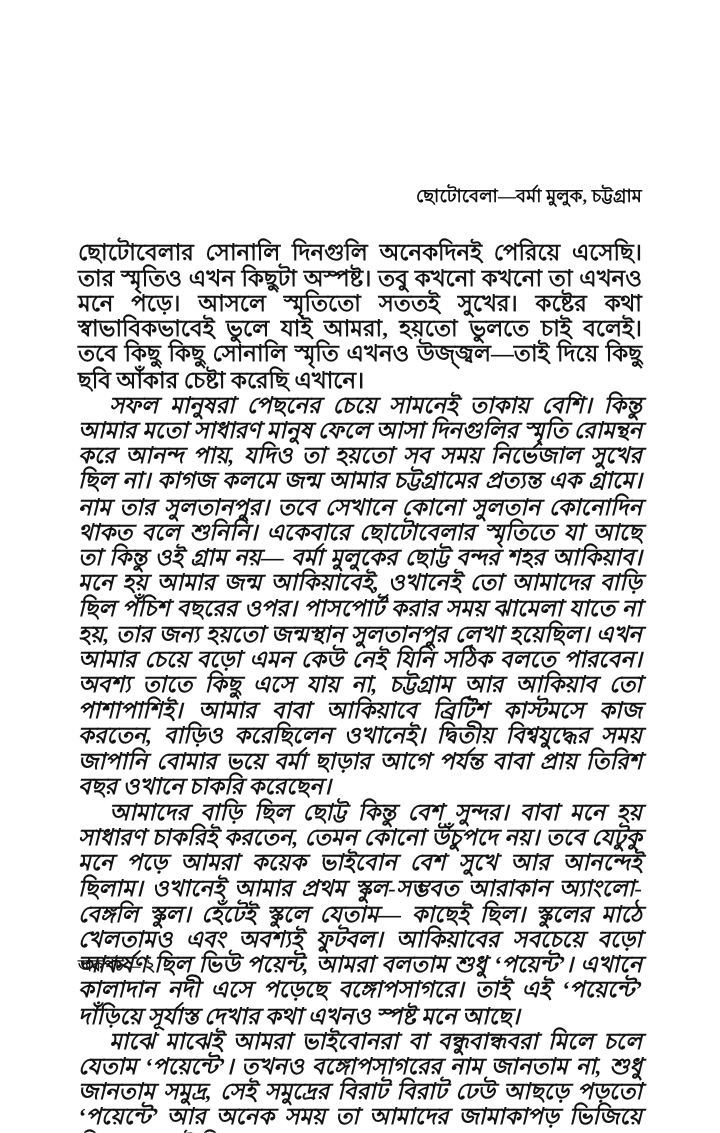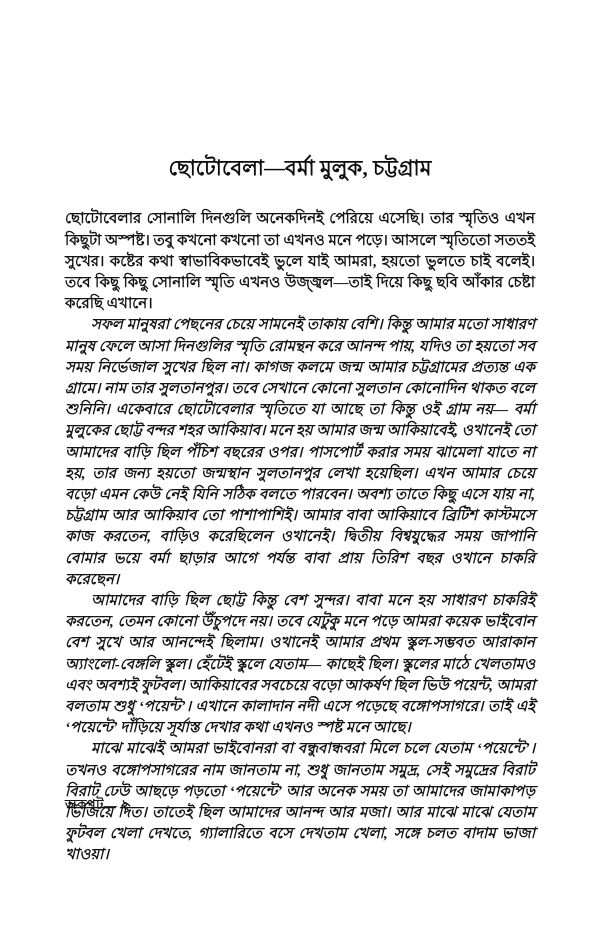--- a/index.html
+++ b/index.html
@@ -25,31 +25,31 @@
   }
 
   .content-block {
     position: absolute;
     left: 65px;
     top: 155px;
     width: 470px;
   }
 
   .chapter-title {
-    font-size: 21px;
+    font-size: 15px;
     font-weight: 700;
-    text-align: center;
+    text-align: right;
     letter-spacing: 0.1px;
     line-height: 1.3;
     margin: 0 0 26px 0;
     color: #0d0d0d;
   }
 
   .body-paragraph {
-    font-size: 15px;
+    font-size: 19px;
     line-height: 21.2px;
     text-align: justify;
     text-justify: inter-word;
     margin: 0;
     color: #131313;
     font-weight: 600;
     word-spacing: -0.2px;
     hyphens: none;
   }
 

